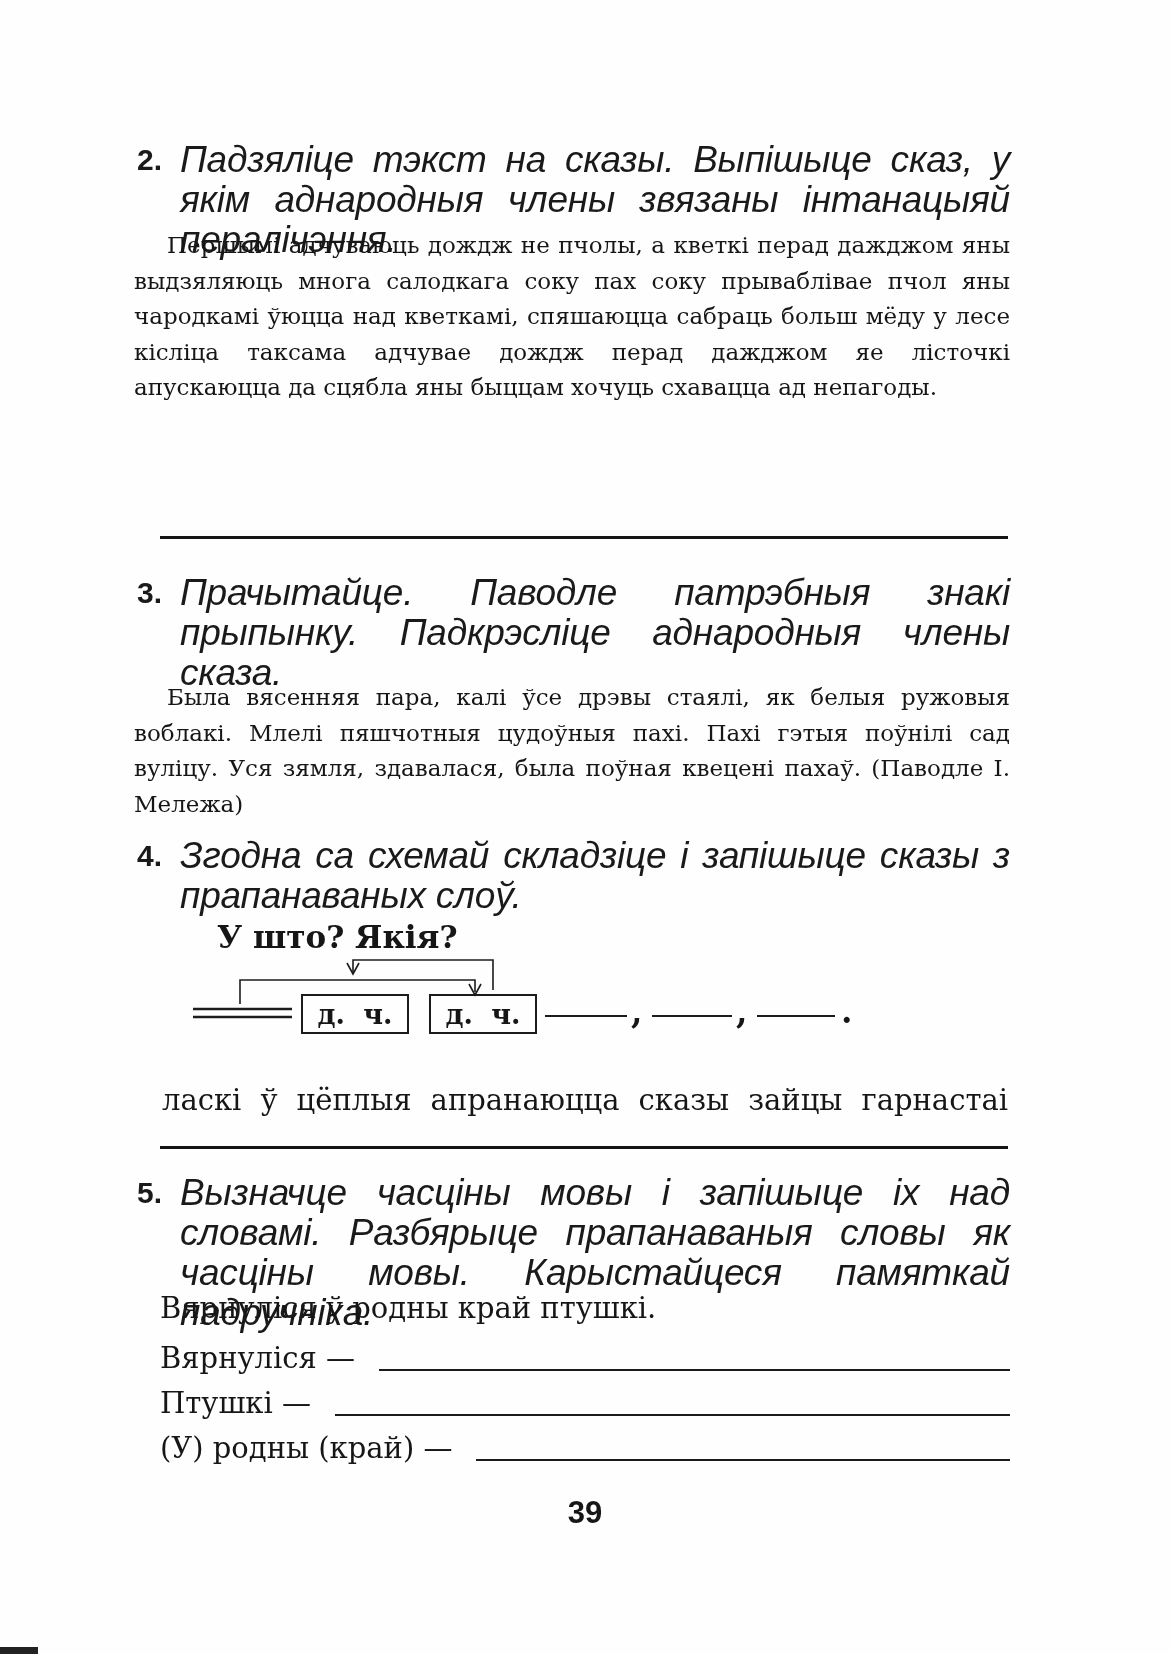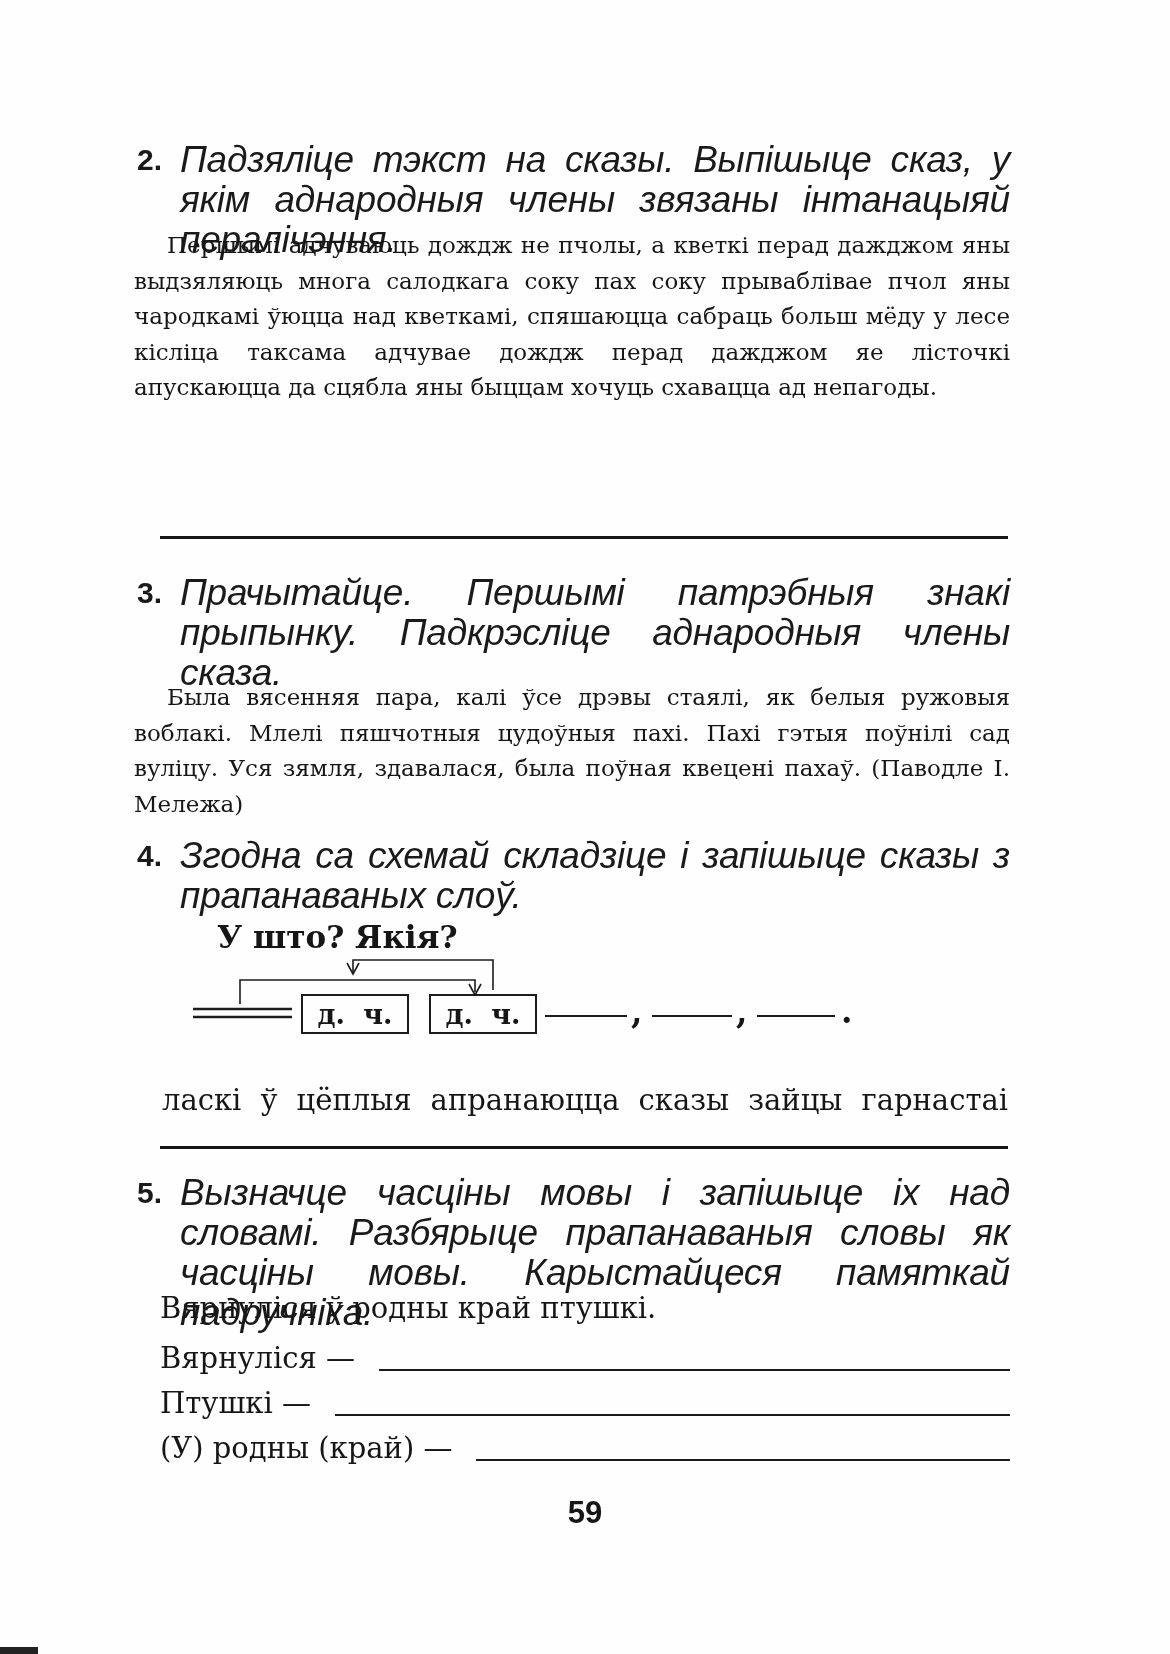--- a/index.html
+++ b/index.html
@@ -87,21 +87,21 @@
   <div class="ex" style="top:140px;">
     <div class="num">2.</div>
     <div class="task">Падзяліце тэкст на сказы. Выпішыце сказ, у якім аднародныя члены звязаны інтанацыяй пералічэння.</div>
   </div>
   <div class="para" style="top:228px;">Першымі адчуваюць дождж не пчолы, а кветкі перад дажджом яны выдзяляюць многа салодкага соку пах соку прываблівае пчол яны чародкамі ўюцца над кветкамі, спяшаюцца сабраць больш мёду у лесе кісліца таксама адчувае дождж перад дажджом яе лісточкі апускаюцца да сцябла яны быццам хочуць схавацца ад непагоды.</div>
 
   <div class="rule" style="top:536px;"></div>
 
   <div class="ex" style="top:573px;">
     <div class="num">3.</div>
-    <div class="task">Прачытайце. Першымі патрэбныя знакі прыпынку. Падкрэсліце аднародныя члены сказа.</div>
+    <div class="task">Прачытайце. Паводле патрэбныя знакі прыпынку. Падкрэсліце аднародныя члены сказа.</div>
   </div>
   <div class="para" style="top:680px;">Была вясенняя пара, калі ўсе дрэвы стаялі, як белыя ружовыя воблакі. Млелі пяшчотныя цудоўныя пахі. Пахі гэтыя поўнілі сад вуліцу. Уся зямля, здавалася, была поўная квецені пахаў. (Паводле І. Мележа)</div>
 
   <div class="ex" style="top:836px;">
     <div class="num">4.</div>
     <div class="task">Згодна са схемай складзіце і запішыце сказы з прапанаваных слоў.</div>
   </div>
 
   <svg class="abs" style="left:0;top:900px;" width="1170" height="150" viewBox="0 900 1170 150">
     <text x="217" y="948" font-family="DejaVu Serif, serif" font-weight="bold" font-size="31">У што? Якія?</text>
@@ -147,16 +147,16 @@
     <div class="fill-row">
       <span class="lbl">Птушкі —</span>
       <span class="fill-line"></span>
     </div>
     <div class="fill-row">
       <span class="lbl">(У) родны (край) —</span>
       <span class="fill-line"></span>
     </div>
   </div>
 
-  <div class="page-num">59</div>
+  <div class="page-num">39</div>
 
   <div class="edge-mark"></div>
 </div>
 
 </body></html>

